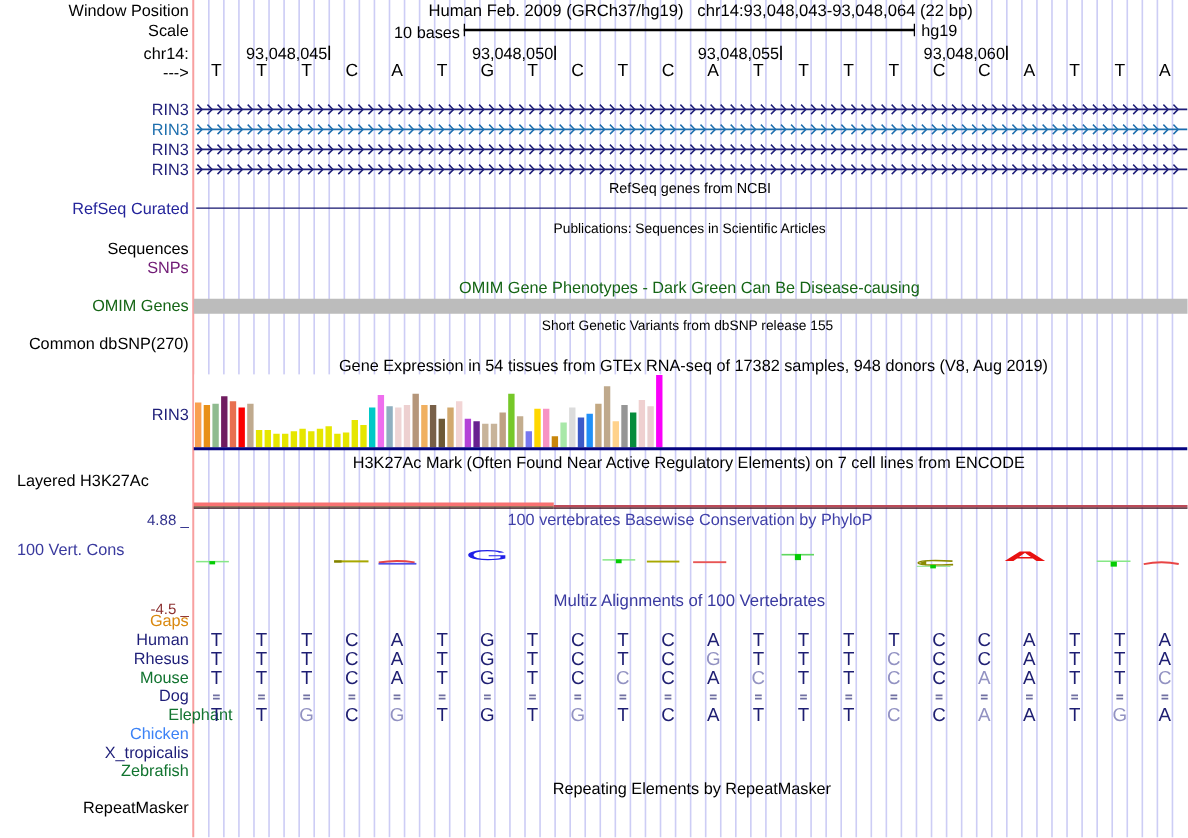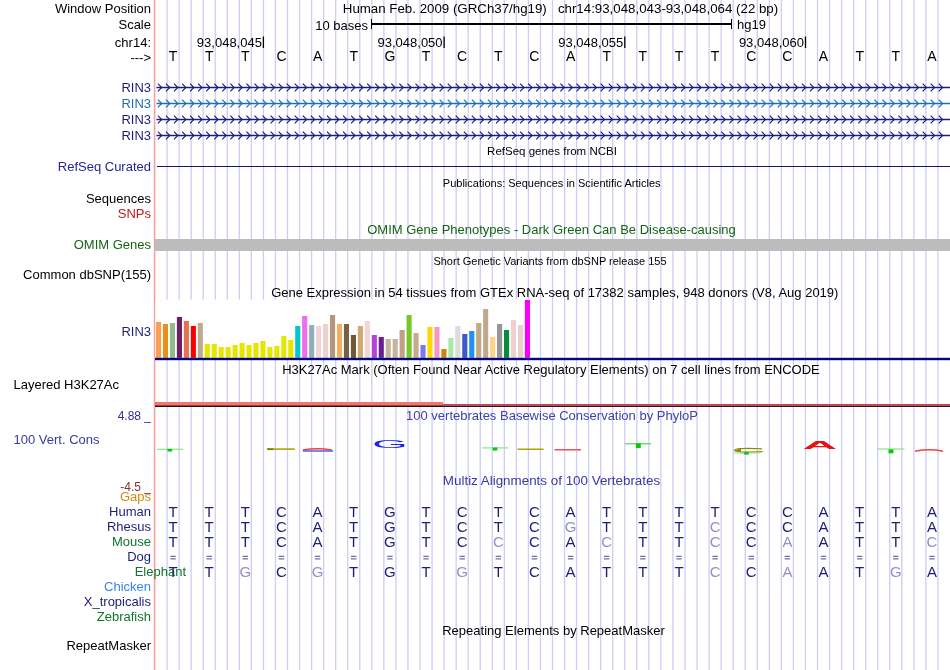--- a/index.html
+++ b/index.html
@@ -65,26 +65,26 @@
     </svg>
 <div class="lb" style="right:799px;top:79.5px;font-size:13px;color:#1e1e78;line-height:15px;">RIN3</div>
 <div class="lb" style="right:799px;top:95.5px;font-size:13px;color:#1e6fae;line-height:15px;">RIN3</div>
 <div class="lb" style="right:799px;top:111.5px;font-size:13px;color:#1e1e78;line-height:15px;">RIN3</div>
 <div class="lb" style="right:799px;top:127.5px;font-size:13px;color:#1e1e78;line-height:15px;">RIN3</div>
 <div class="ct" style="left:552px;top:145.4px;font-size:11.5px;color:#000;line-height:13px;">RefSeq genes from NCBI</div>
 <div class="lb" style="right:799px;top:159.0px;font-size:13px;color:#24249b;line-height:15px;">RefSeq Curated</div>
 <div class="ab" style="left:157px;top:165.8px;width:793px;height:1.6px;background:#14146e"></div>
 <div class="ct" style="left:551.7px;top:177.2px;font-size:11px;color:#000;line-height:13px;">Publications: Sequences in Scientific Articles</div>
 <div class="lb" style="right:799px;top:190.5px;font-size:13px;color:#000;line-height:15px;">Sequences</div>
-<div class="lb" style="right:799px;top:205.5px;font-size:13px;color:#b91c1c;line-height:15px;">SNPs</div>
+<div class="lb" style="right:799px;top:205.5px;font-size:13px;color:#701a75;line-height:15px;">SNPs</div>
 <div class="ct" style="left:551.5px;top:222.0px;font-size:13px;color:#156515;line-height:15px;">OMIM Gene Phenotypes - Dark Green Can Be Disease-causing</div>
 <div class="ab" style="left:155px;top:238.5px;width:795px;height:12px;background:#bcbcbc"></div>
 <div class="lb" style="right:799px;top:237.0px;font-size:13px;color:#156515;line-height:15px;">OMIM Genes</div>
 <div class="ct" style="left:550px;top:254.7px;font-size:11px;color:#000;line-height:13px;">Short Genetic Variants from dbSNP release 155</div>
-<div class="lb" style="right:799px;top:267.0px;font-size:13px;color:#000;line-height:15px;">Common dbSNP(155)</div>
+<div class="lb" style="right:799px;top:267.0px;font-size:13px;color:#000;line-height:15px;">Common dbSNP(270)</div>
 <div class="ct" style="left:554.8px;top:285.0px;font-size:13px;color:#000;line-height:15px;">Gene Expression in 54 tissues from GTEx RNA-seq of 17382 samples, 948 donors (V8, Aug 2019)</div>
 <svg class="ab" style="left:0;top:0" width="950" height="400">
       <rect x="155.5" y="299.5" width="377.5" height="58.3" fill="#ffffff"></rect>
       <rect x="156.00" y="322" width="5.1" height="35.9" fill="#f9a050"></rect>
       <rect x="162.96" y="324" width="5.1" height="33.9" fill="#e89018"></rect>
       <rect x="169.92" y="323" width="5.1" height="34.9" fill="#8fbb8f"></rect>
       <rect x="176.88" y="317" width="5.1" height="40.9" fill="#701c60"></rect>
       <rect x="183.84" y="321" width="5.1" height="36.9" fill="#e87050"></rect>
       <rect x="190.80" y="326" width="5.1" height="31.9" fill="#fb0000"></rect>
       <rect x="197.76" y="323" width="5.1" height="34.9" fill="#c0aa8e"></rect>

